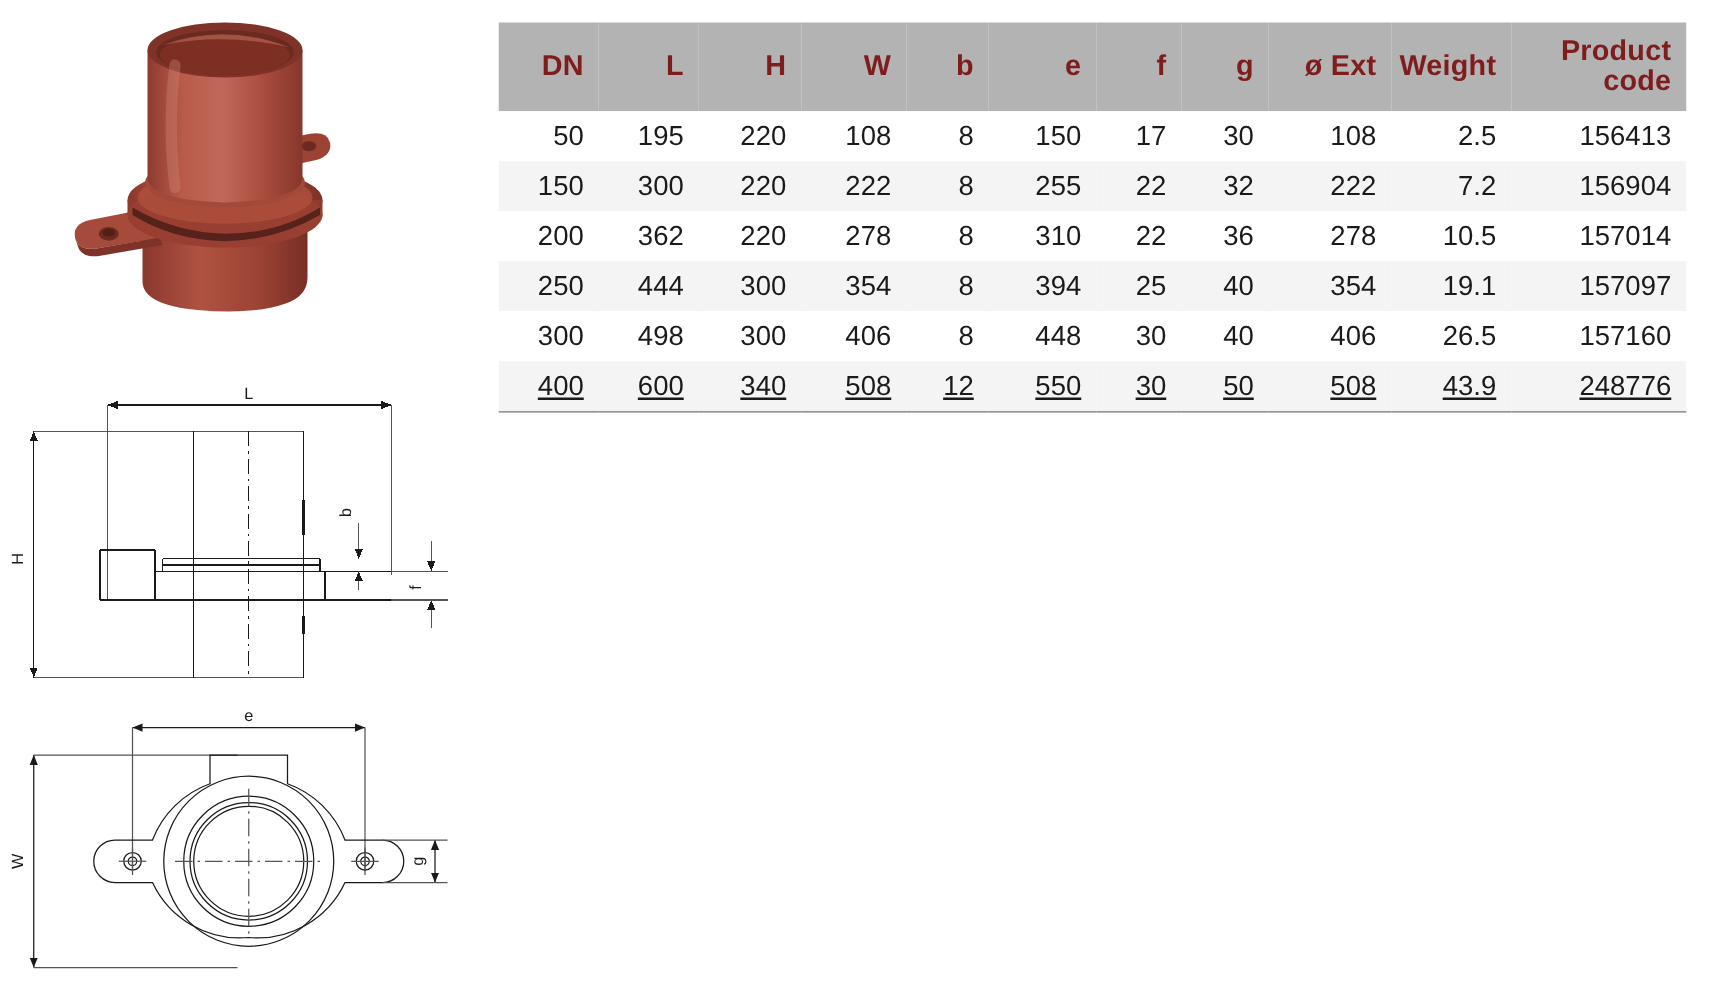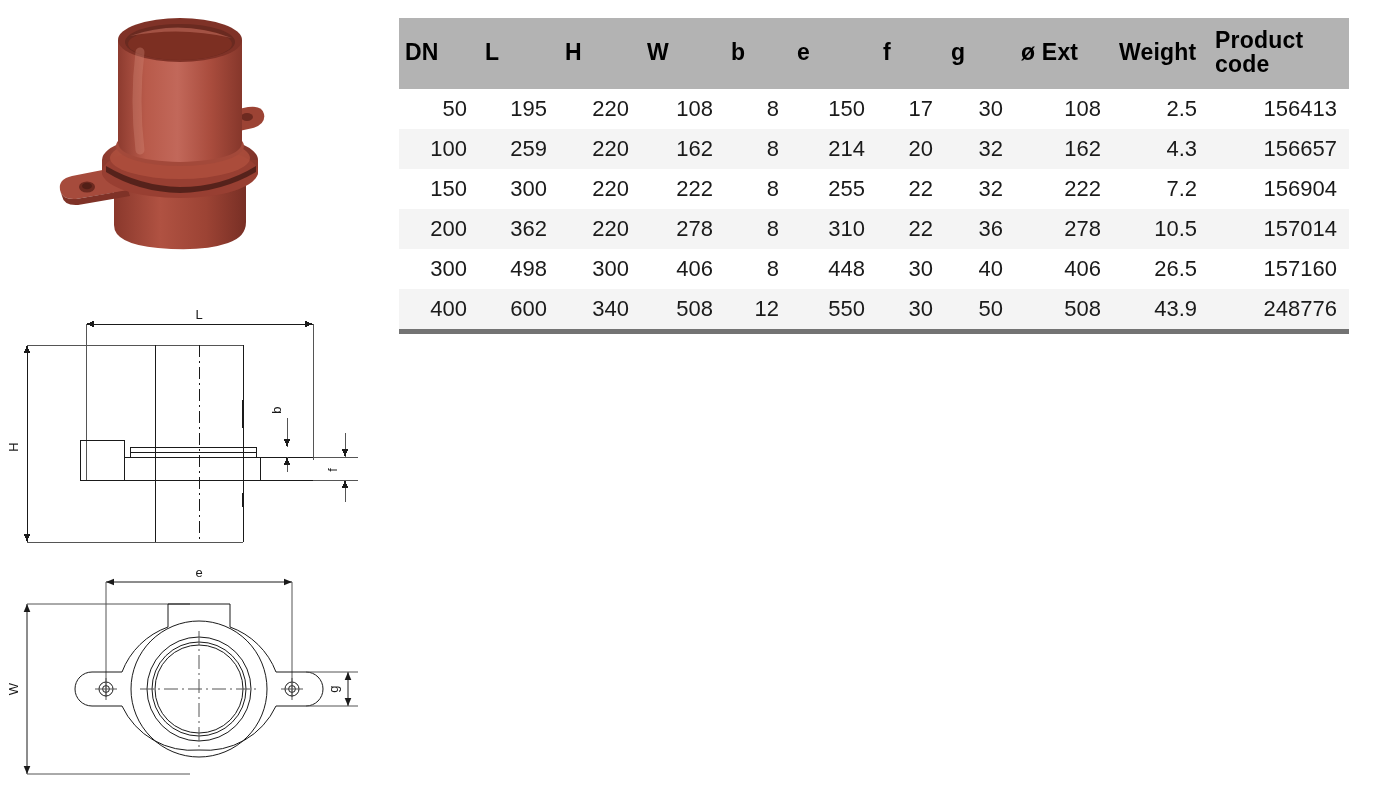--- a/index.html
+++ b/index.html
@@ -52,40 +52,40 @@
     top: 18px;
     width: 950px;
   }
   table#spec-table {
     border-collapse: collapse;
     width: 950px;
     table-layout: fixed;
   }
   table#spec-table th {
     background: #b3b3b3;
-    color: #000000;
+    color: #7f1d1d;
     font-size: 23px;
     font-weight: bold;
-    text-align: left;
+    text-align: right;
     padding: 11px 12px 12px 6px;
     line-height: 1.04;
     vertical-align: middle;
     letter-spacing: .2px;
   }
   table#spec-table td {
     font-size: 22px;
     text-align: right;
     padding: 7px 12px 7px 6px;
     color: #1a1a1a;
     line-height: 1.18;
     white-space: nowrap;
   }
   table#spec-table tbody tr:nth-child(even) { background: #f4f4f4; }
   table#spec-table tbody tr:nth-child(odd)  { background: #ffffff; }
-  table#spec-table tbody tr:last-child td { border-bottom: 5px solid #737373; }
+  table#spec-table tbody tr:last-child td { border-bottom: 1px solid #737373; text-decoration: underline; }
 
   
   col.c-dn   { width: 80px; }
   col.c-l    { width: 80px; }
   col.c-h    { width: 82px; }
   col.c-w    { width: 84px; }
   col.c-b    { width: 66px; }
   col.c-e    { width: 86px; }
   col.c-f    { width: 68px; }
   col.c-g    { width: 70px; }
@@ -350,33 +350,20 @@
           <td>108</td>
           <td>8</td>
           <td>150</td>
           <td>17</td>
           <td>30</td>
           <td>108</td>
           <td>2.5</td>
           <td>156413</td>
         </tr>
         <tr>
-          <td>100</td>
-          <td>259</td>
-          <td>220</td>
-          <td>162</td>
-          <td>8</td>
-          <td>214</td>
-          <td>20</td>
-          <td>32</td>
-          <td>162</td>
-          <td>4.3</td>
-          <td>156657</td>
-        </tr>
-        <tr>
           <td>150</td>
           <td>300</td>
           <td>220</td>
           <td>222</td>
           <td>8</td>
           <td>255</td>
           <td>22</td>
           <td>32</td>
           <td>222</td>
           <td>7.2</td>
@@ -389,20 +376,33 @@
           <td>278</td>
           <td>8</td>
           <td>310</td>
           <td>22</td>
           <td>36</td>
           <td>278</td>
           <td>10.5</td>
           <td>157014</td>
         </tr>
         <tr>
+          <td>250</td>
+          <td>444</td>
+          <td>300</td>
+          <td>354</td>
+          <td>8</td>
+          <td>394</td>
+          <td>25</td>
+          <td>40</td>
+          <td>354</td>
+          <td>19.1</td>
+          <td>157097</td>
+        </tr>
+        <tr>
           <td>300</td>
           <td>498</td>
           <td>300</td>
           <td>406</td>
           <td>8</td>
           <td>448</td>
           <td>30</td>
           <td>40</td>
           <td>406</td>
           <td>26.5</td>

